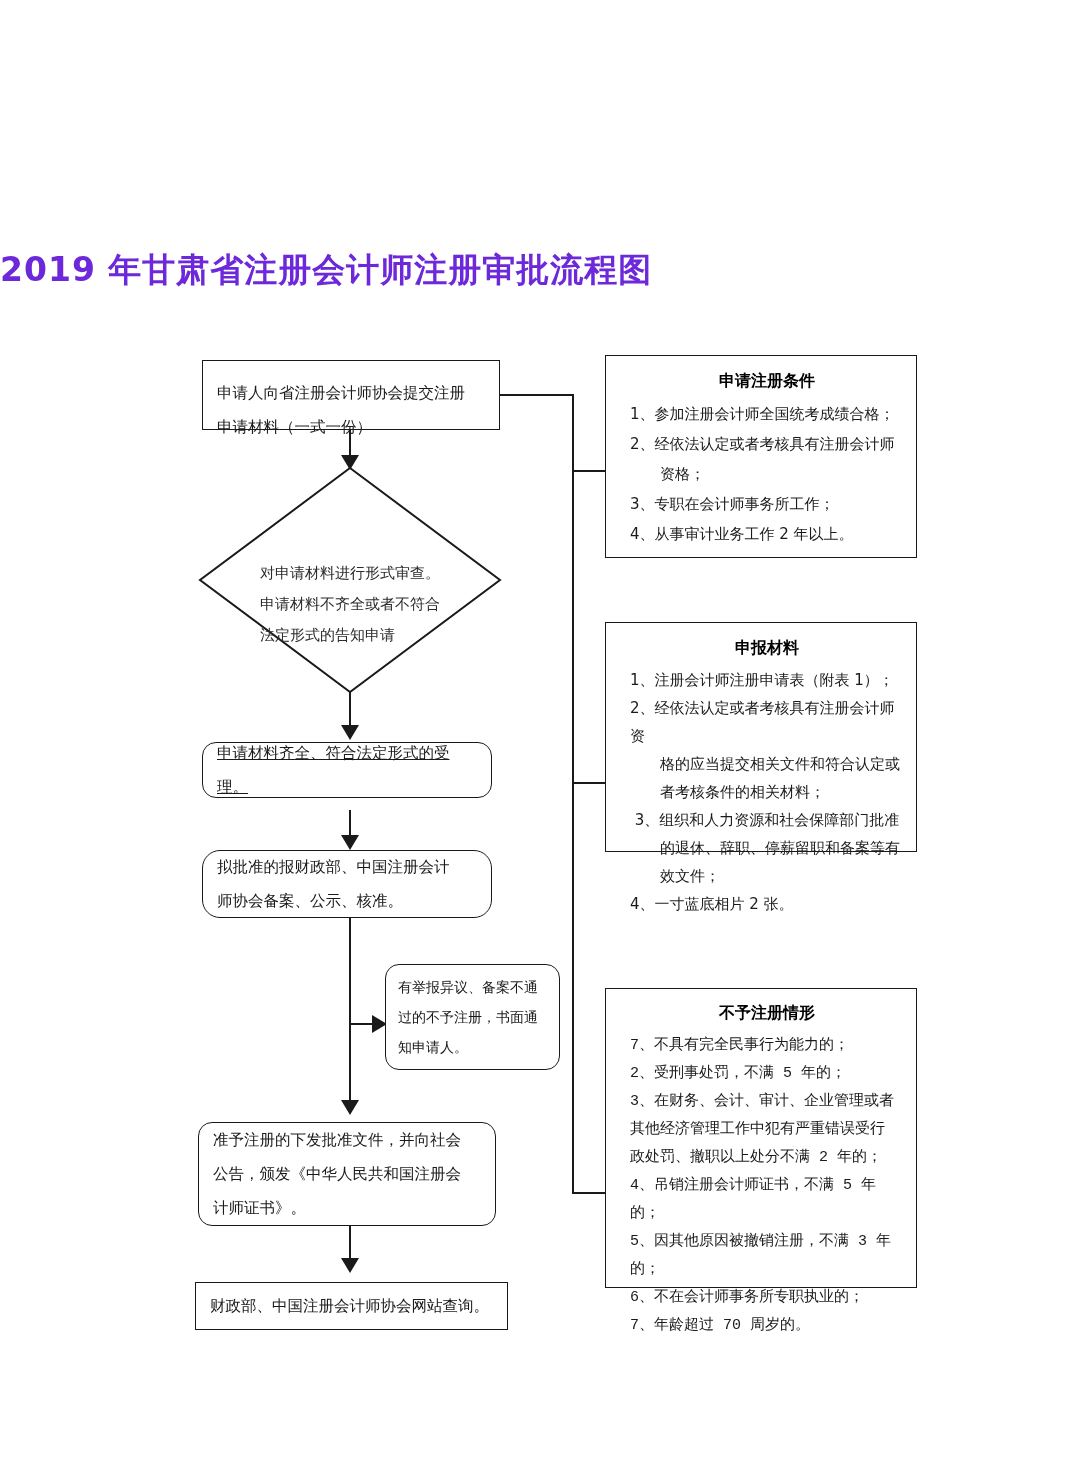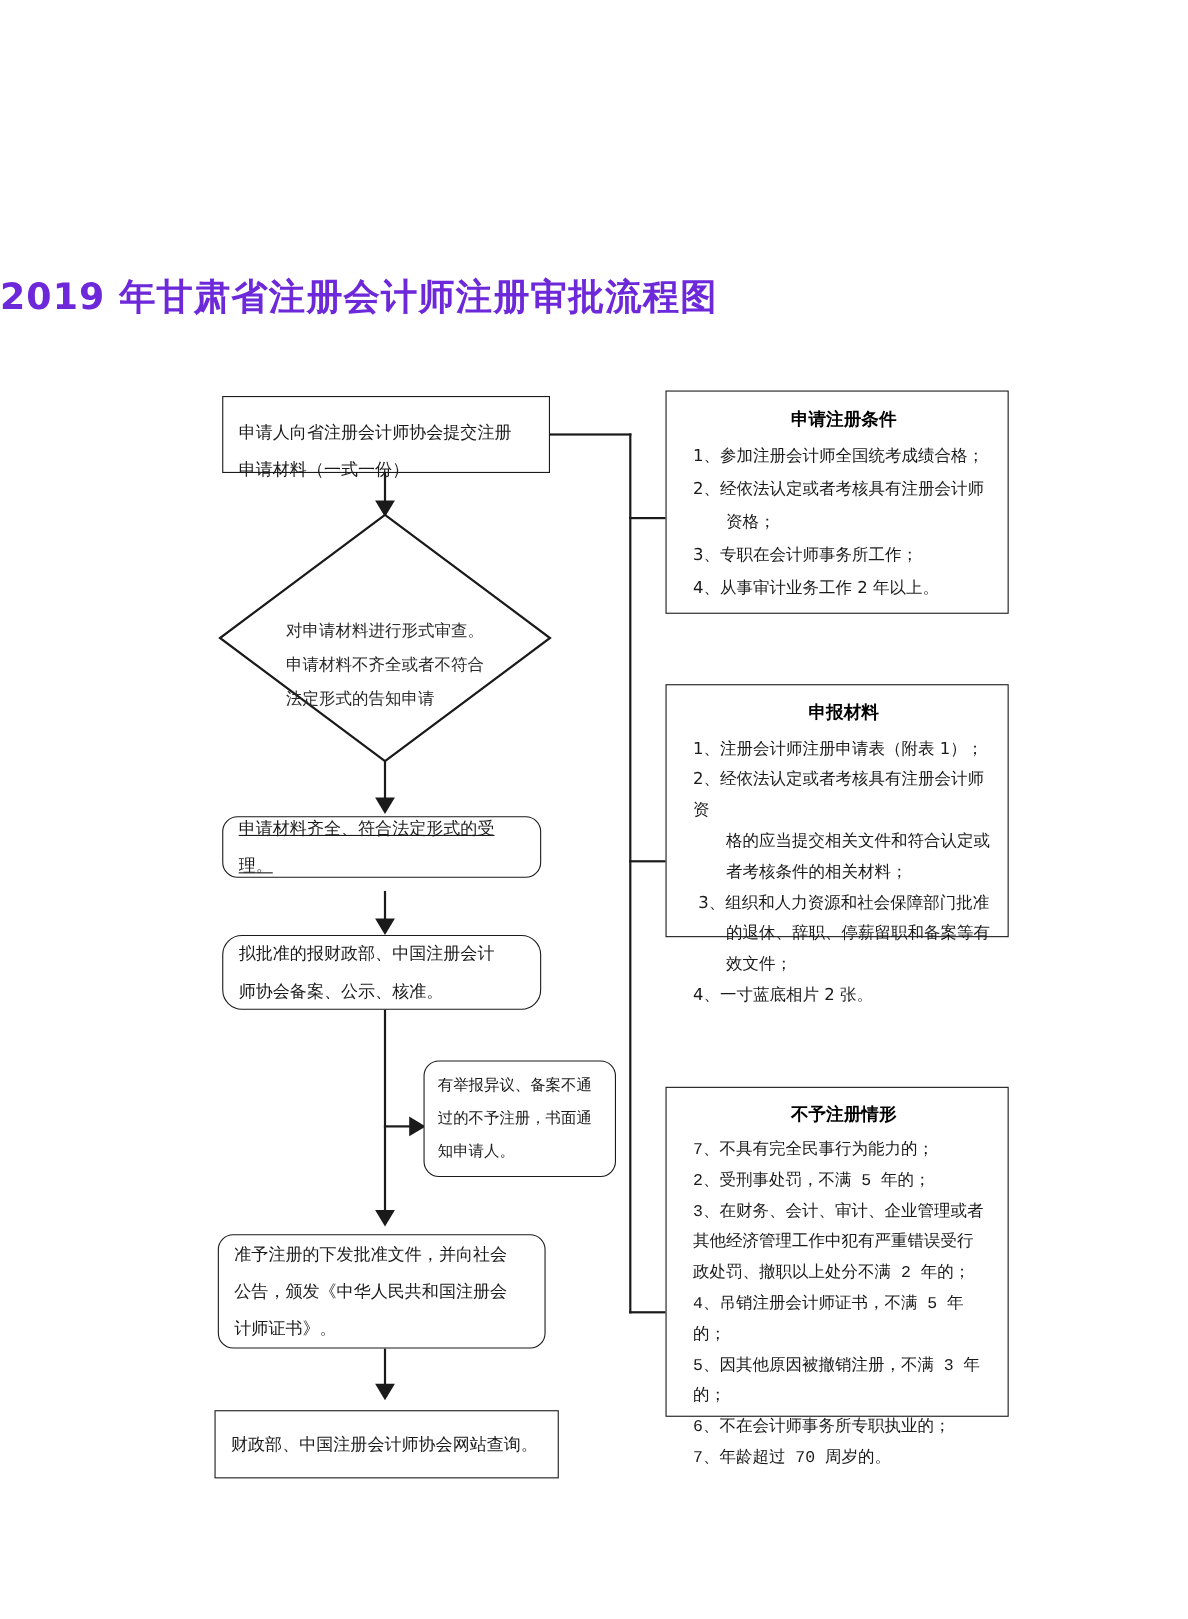--- a/index.html
+++ b/index.html
@@ -186,21 +186,21 @@
 
   <div class="node rounded" style="left:198px; top:1122px; width:298px; height:104px;">
     <div class="txt" style="white-space:pre-line;">准予注册的下发批准文件，并向社会
 公告，颁发《中华人民共和国注册会
 计师证书》。</div>
   </div>
 
   <div class="vline" style="left:349px; top:1226px; height:42px;"></div>
   <div class="arrow-down" style="left:341px; top:1258px;"></div>
 
-  <div class="node" style="left:195px; top:1282px; width:313px; height:62px;">
+  <div class="node" style="left:195px; top:1282px; width:313px; height:48px;">
     <div class="txt">财政部、中国注册会计师协会网站查询。</div>
   </div>
 
   <div class="hline" style="left:500px; top:394px; width:74px;"></div>
 
   <div class="vline" style="left:572px; top:394px; height:800px;"></div>
 
   <div class="hline" style="left:572px; top:470px; width:34px;"></div>
   <div class="hline" style="left:572px; top:782px; width:34px;"></div>
   <div class="hline" style="left:572px; top:1192px; width:34px;"></div>

